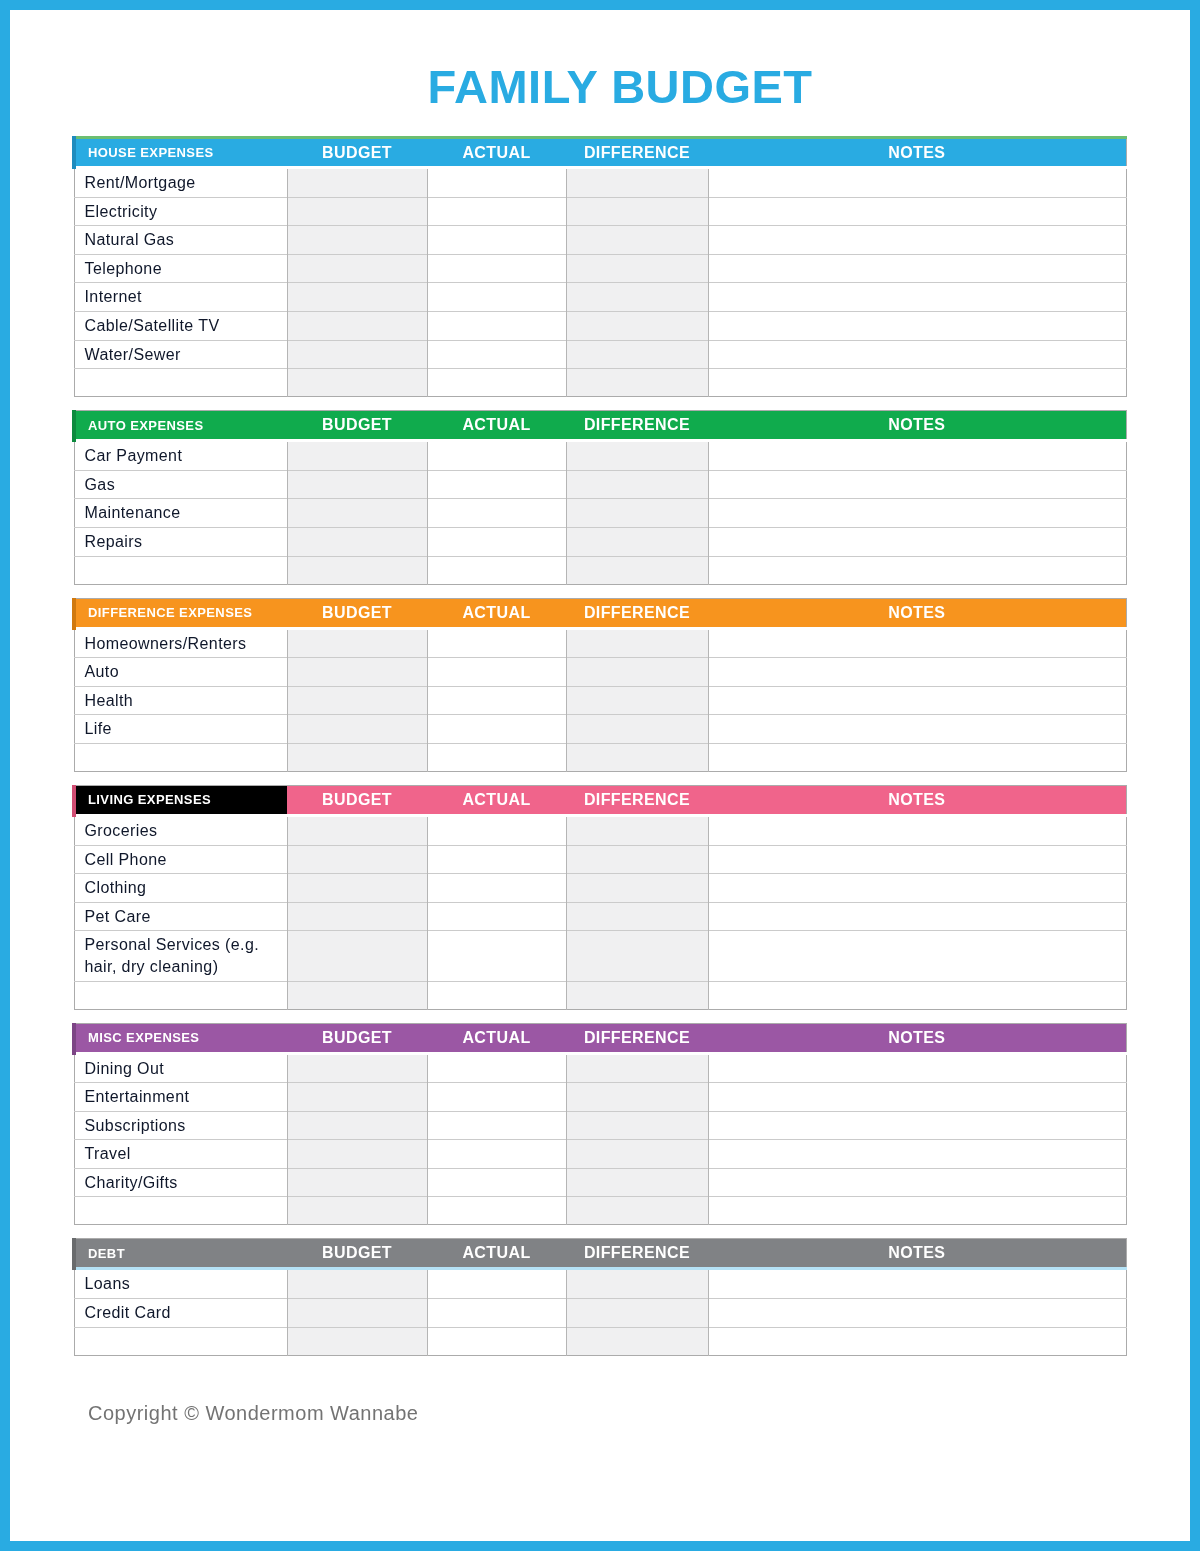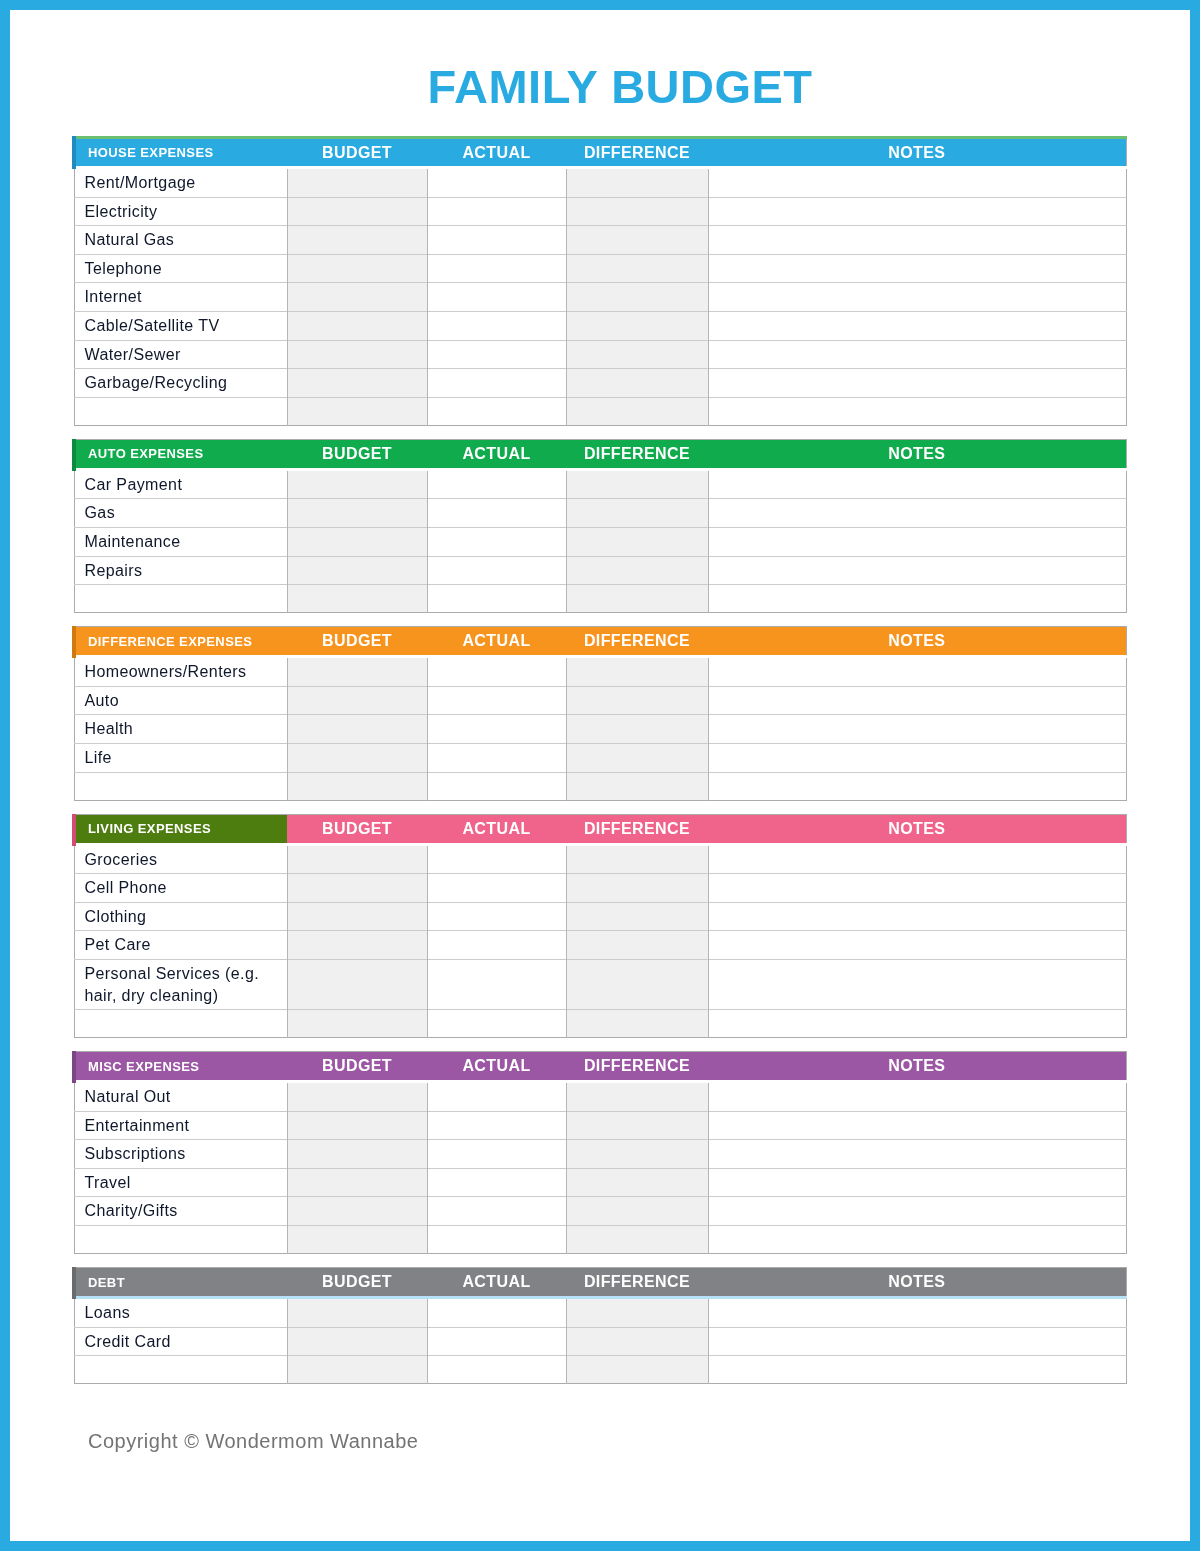--- a/index.html
+++ b/index.html
@@ -151,27 +151,20 @@
             <td class="fill"></td>
           </tr>
           <tr>
             <td class="label">Water/Sewer</td>
             <td class="fill shade"></td>
             <td class="fill"></td>
             <td class="fill shade"></td>
             <td class="fill"></td>
           </tr>
           <tr>
-            <td class="label">Garbage/Recycling</td>
-            <td class="fill shade"></td>
-            <td class="fill"></td>
-            <td class="fill shade"></td>
-            <td class="fill"></td>
-          </tr>
-          <tr>
             <td class="label"></td>
             <td class="fill shade"></td>
             <td class="fill"></td>
             <td class="fill shade"></td>
             <td class="fill"></td>
           </tr>
         </tbody>
       </table>
       <table class="section">
         <colgroup>
@@ -286,21 +279,21 @@
       <table class="section">
         <colgroup>
           <col>
           <col>
           <col>
           <col>
           <col>
         </colgroup>
         <thead>
           <tr>
-            <th class="sec-name" style="background: #4d7c0f; border-bottom: 3px solid rgb(255, 255, 255); border-left: 4px solid rgb(209, 77, 115);">LIVING EXPENSES</th>
+            <th class="sec-name" style="background: #000000; border-bottom: 3px solid rgb(255, 255, 255); border-left: 4px solid rgb(209, 77, 115);">LIVING EXPENSES</th>
             <th class="col-head" style="background: rgb(240, 100, 139); border-bottom: 3px solid rgb(255, 255, 255);">BUDGET</th>
             <th class="col-head" style="background: rgb(240, 100, 139); border-bottom: 3px solid rgb(255, 255, 255);">ACTUAL</th>
             <th class="col-head" style="background: rgb(240, 100, 139); border-bottom: 3px solid rgb(255, 255, 255);">DIFFERENCE</th>
             <th class="col-head" style="background: rgb(240, 100, 139); border-bottom: 3px solid rgb(255, 255, 255);">NOTES</th>
           </tr>
         </thead>
         <tbody>
           <tr>
             <td class="label">Groceries</td>
             <td class="fill shade"></td>
@@ -357,21 +350,21 @@
           <tr>
             <th class="sec-name" style="background: rgb(155, 87, 164); border-bottom: 3px solid rgb(255, 255, 255); border-left: 4px solid rgb(124, 69, 133);">MISC EXPENSES</th>
             <th class="col-head" style="background: rgb(155, 87, 164); border-bottom: 3px solid rgb(255, 255, 255);">BUDGET</th>
             <th class="col-head" style="background: rgb(155, 87, 164); border-bottom: 3px solid rgb(255, 255, 255);">ACTUAL</th>
             <th class="col-head" style="background: rgb(155, 87, 164); border-bottom: 3px solid rgb(255, 255, 255);">DIFFERENCE</th>
             <th class="col-head" style="background: rgb(155, 87, 164); border-bottom: 3px solid rgb(255, 255, 255);">NOTES</th>
           </tr>
         </thead>
         <tbody>
           <tr>
-            <td class="label">Natural Out</td>
+            <td class="label">Dining Out</td>
             <td class="fill shade"></td>
             <td class="fill"></td>
             <td class="fill shade"></td>
             <td class="fill"></td>
           </tr>
           <tr>
             <td class="label">Entertainment</td>
             <td class="fill shade"></td>
             <td class="fill"></td>
             <td class="fill shade"></td>

